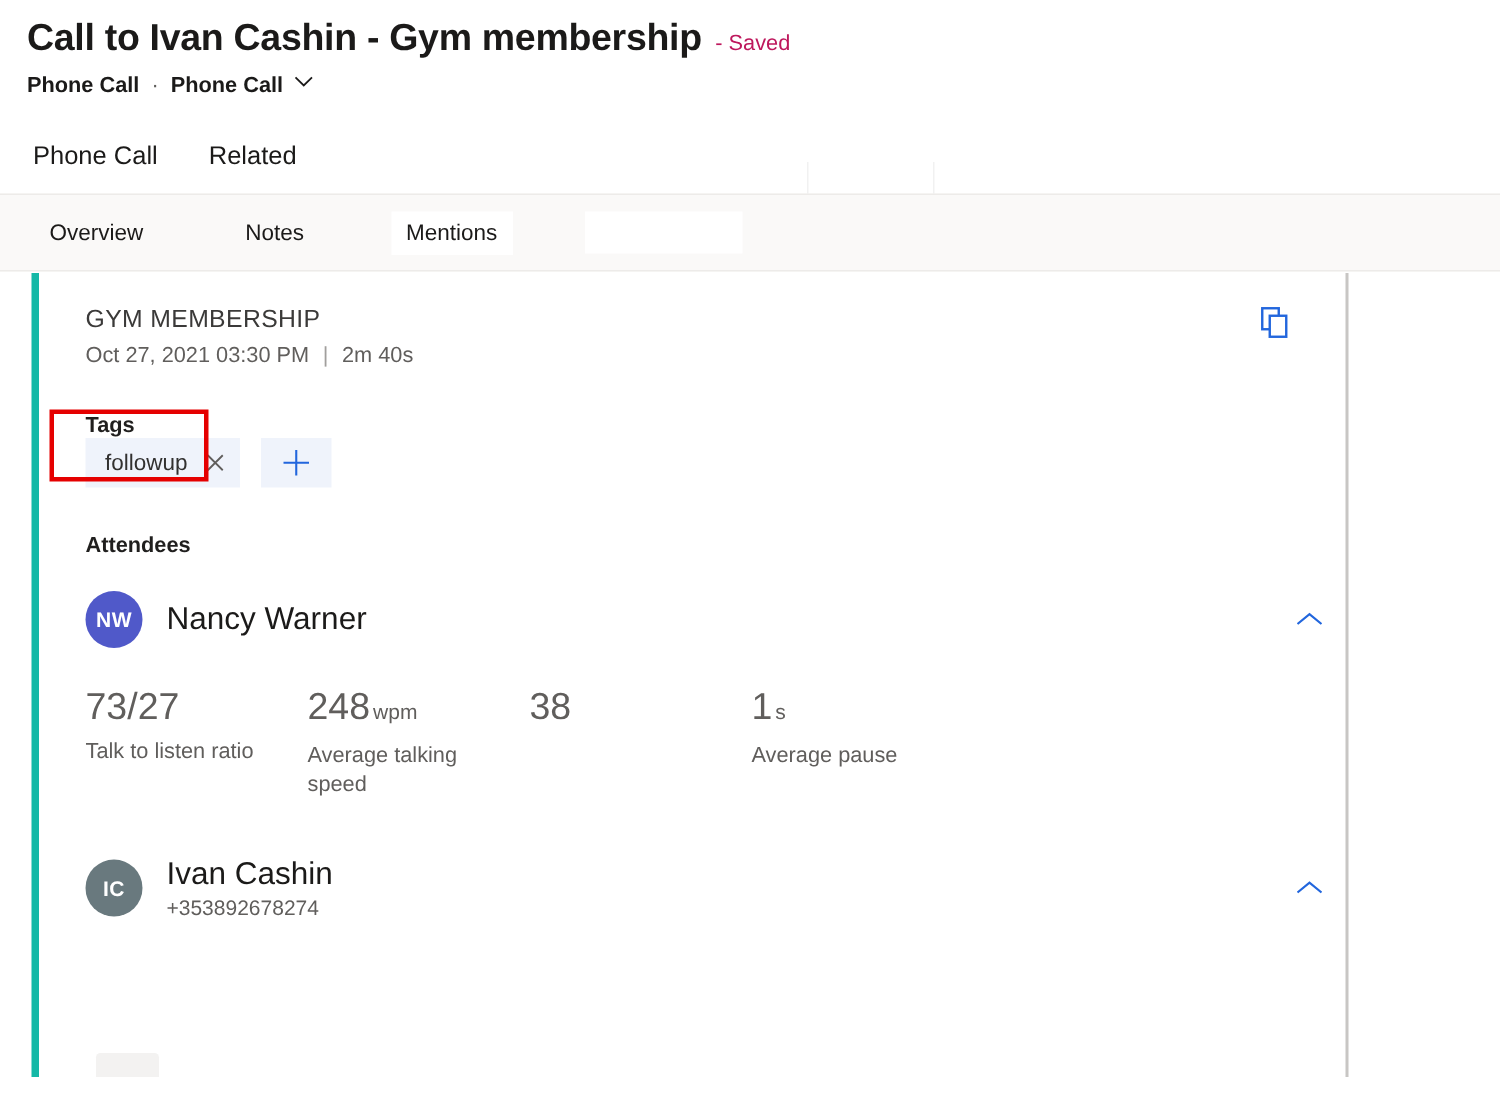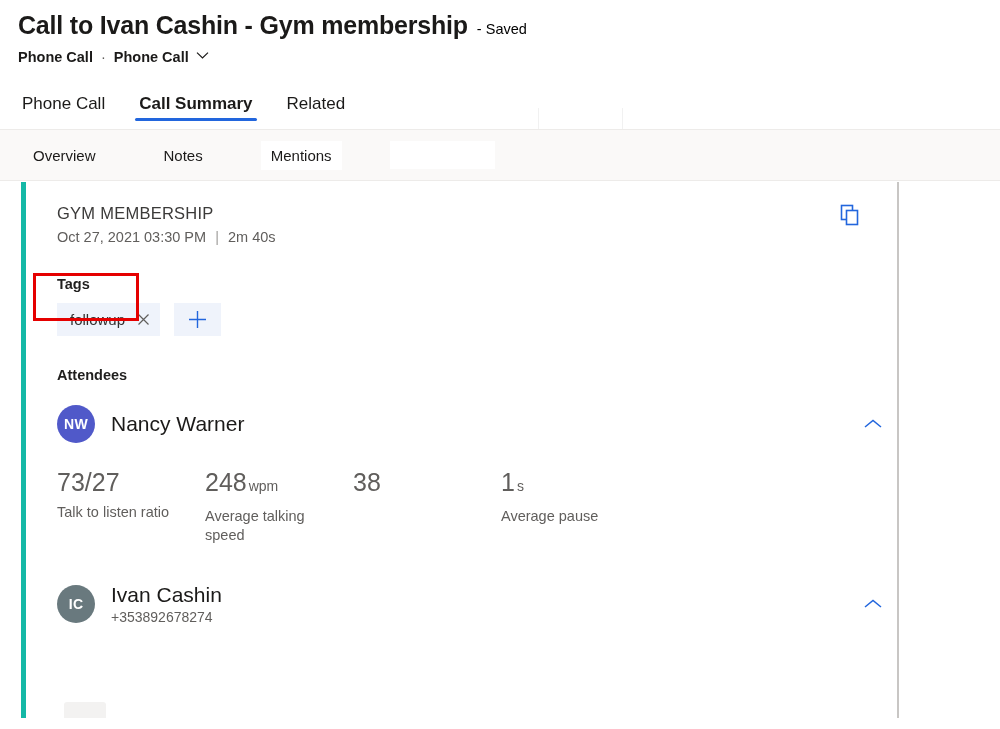--- a/index.html
+++ b/index.html
@@ -17,21 +17,21 @@
   .title-row { display: flex; align-items: baseline; }
   .rec-title {
     font-size: 25px;
     font-weight: bold;
     color: #1b1a19;
     letter-spacing: -0.2px;
     line-height: 30px;
   }
   .saved-flag {
     font-size: 14.5px;
-    color: #000000;
+    color: #be185d;
     margin-left: 9px;
     line-height: 30px;
   }
   .subtitle-row {
     display: flex;
     align-items: center;
     margin-top: 5px;
     font-size: 14.5px;
     color: #1b1a19;
     font-weight: 600;
@@ -141,21 +141,21 @@
     line-height: 0;
   }
 
   .section-head {
     font-size: 14.5px;
     font-weight: bold;
     color: #201f1e;
     margin-top: 31px;
   }
 
-  .tag-row { display: flex; align-items: center; margin-top: 11px; }
+  .tag-row { display: flex; align-items: center; margin-top: 0; }
   .tag-chip {
     display: flex; align-items: center;
     background: #eff3fb;
     height: 33px;
     padding: 0 10px 0 13px;
     font-size: 15px;
     color: #323130;
     cursor: default;
   }
   .tag-x {
@@ -261,21 +261,20 @@
     <span class="sub-chevron">
       <svg width="13" height="9" viewBox="0 0 13 9">
           <path d="M1 1.6 L6.5 7 L12 1.6" fill="none" stroke="#1b1a19" stroke-width="1.2"></path>
         </svg>
     </span>
   </div>
 </div>
 
 <div class="primary-tabs">
   <div class="ptab">Phone Call</div>
-  <div class="ptab selected">Call Summary</div>
   <div class="ptab">Related</div>
 </div>
 
 <div class="top-dividers">
   <div class="top-div" style="left:538px"></div>
   <div class="top-div" style="left:622px"></div>
 </div>
 
 <div class="strip-wrap">
   <div class="sec-strip">

